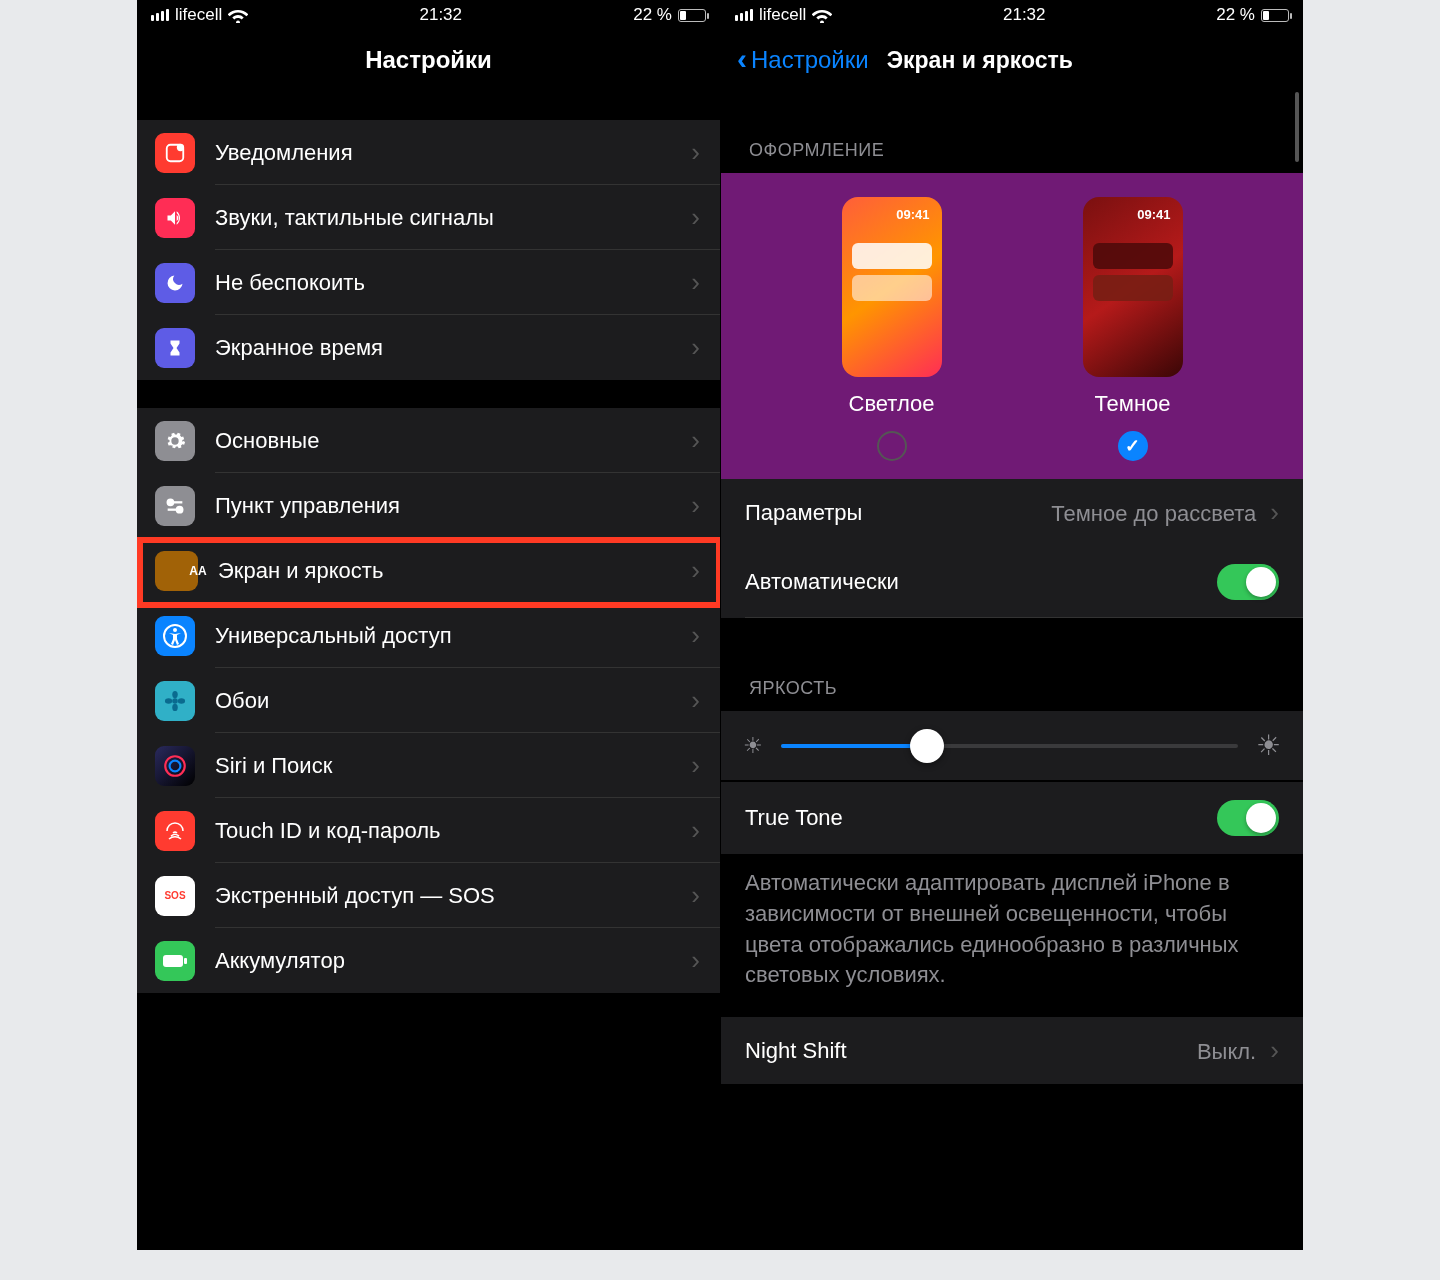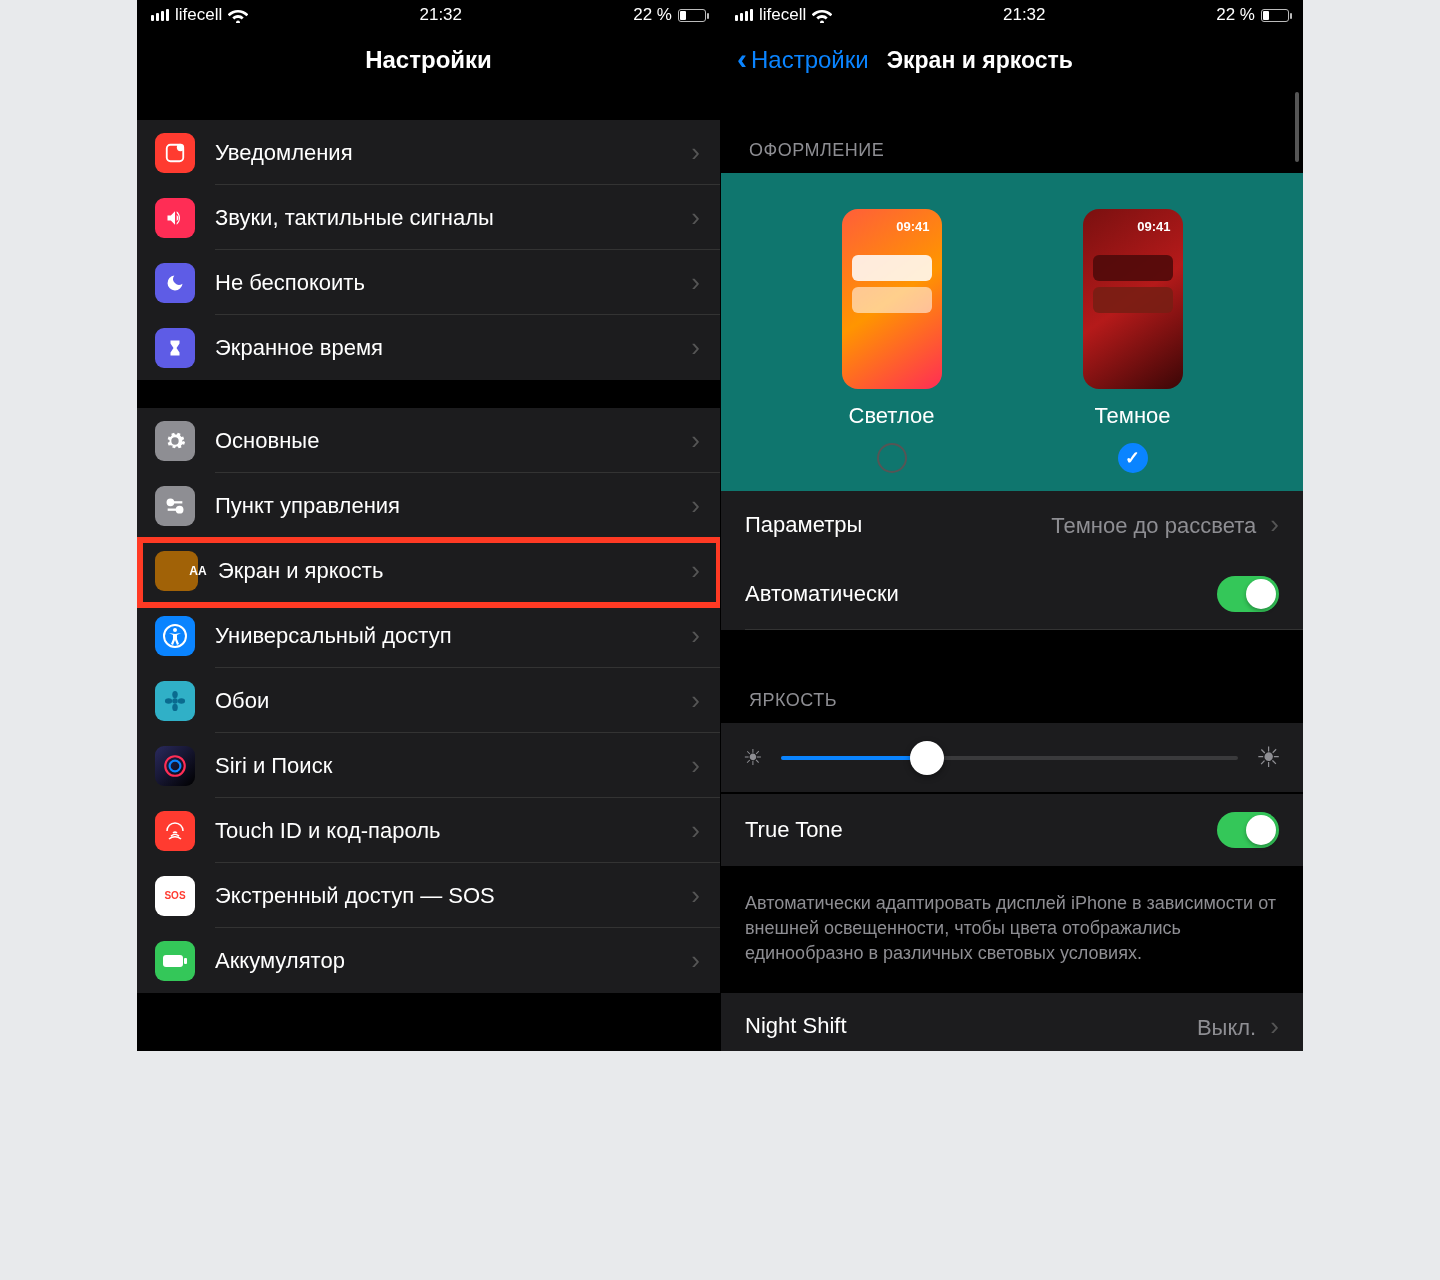--- a/index.html
+++ b/index.html
@@ -6,21 +6,21 @@
   body {
     background: #e8eaec;
     font-family: -apple-system, "Helvetica Neue", Arial, sans-serif;
     width: 1440px;
     height: 1280px;
     display: flex;
     justify-content: center;
   }
   .stage {
     width: 1166px;
-    height: 1051px;
+    height: 1250px;
     display: flex;
     background: #000;
     margin-top: 0;
   }
   .phone {
     width: 583px;
     height: 100%;
     background: #000;
     color: #fff;
     position: relative;
@@ -109,22 +109,22 @@
     pointer-events: none;
   }
 
   
   .section-title {
     color: #8e8e93; font-size: 18px; letter-spacing: 0.5px;
     padding: 48px 28px 12px;
     text-transform: uppercase;
   }
   .appearance {
-    background: #0f766e;
-    padding: 36px 0 18px;
+    background: #701a75;
+    padding: 24px 0 18px;
   }
   .appearance-row {
     display: flex; justify-content: space-around;
     padding: 0 50px;
   }
   .app-option { display:flex; flex-direction: column; align-items:center; gap: 14px; }
   .mini-phone {
     width: 100px; height: 180px; border-radius: 16px; position: relative; overflow:hidden;
   }
   .mini-light { background: linear-gradient(145deg,#ff5e3a 0%,#ff9500 50%,#ff2d55 100%); }
@@ -165,23 +165,22 @@
   }
   .sun-icon { color:#8e8e93; font-size: 22px; }
   .sun-icon.big { font-size: 28px; }
   .slider {
     flex:1; height: 4px; background:#3a3a3c; border-radius:2px; position:relative;
   }
   .slider .fill { position:absolute; left:0; top:0; bottom:0; width:32%; background:#0a84ff; border-radius:2px;}
   .slider .thumb { position:absolute; left:32%; top:50%; width:34px; height:34px; margin:-17px 0 0 -17px; border-radius:50%; background:#fff; box-shadow:0 2px 6px rgba(0,0,0,0.4);}
 
   .footer-text {
-    color:#8e8e93; font-size:18px; line-height:1.4;
+    color:#8e8e93; font-size:22px; line-height:1.4;
     padding: 14px 24px 26px;
-    margin-top: 11px;
   }
   .scroll-ind {
     position:absolute; right:4px; top:92px; width:4px; height:70px; background:#555; border-radius:2px;
   }
 </style>
 </head>
 <body>
 
 <div class="stage">
 

